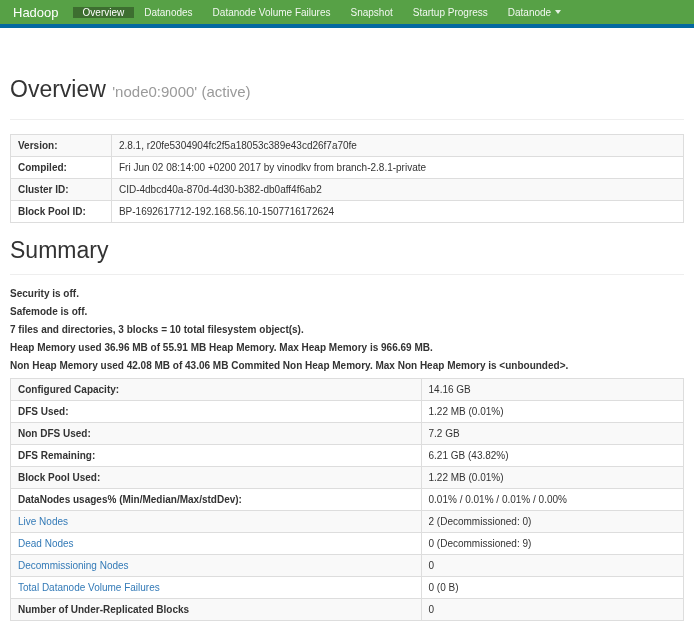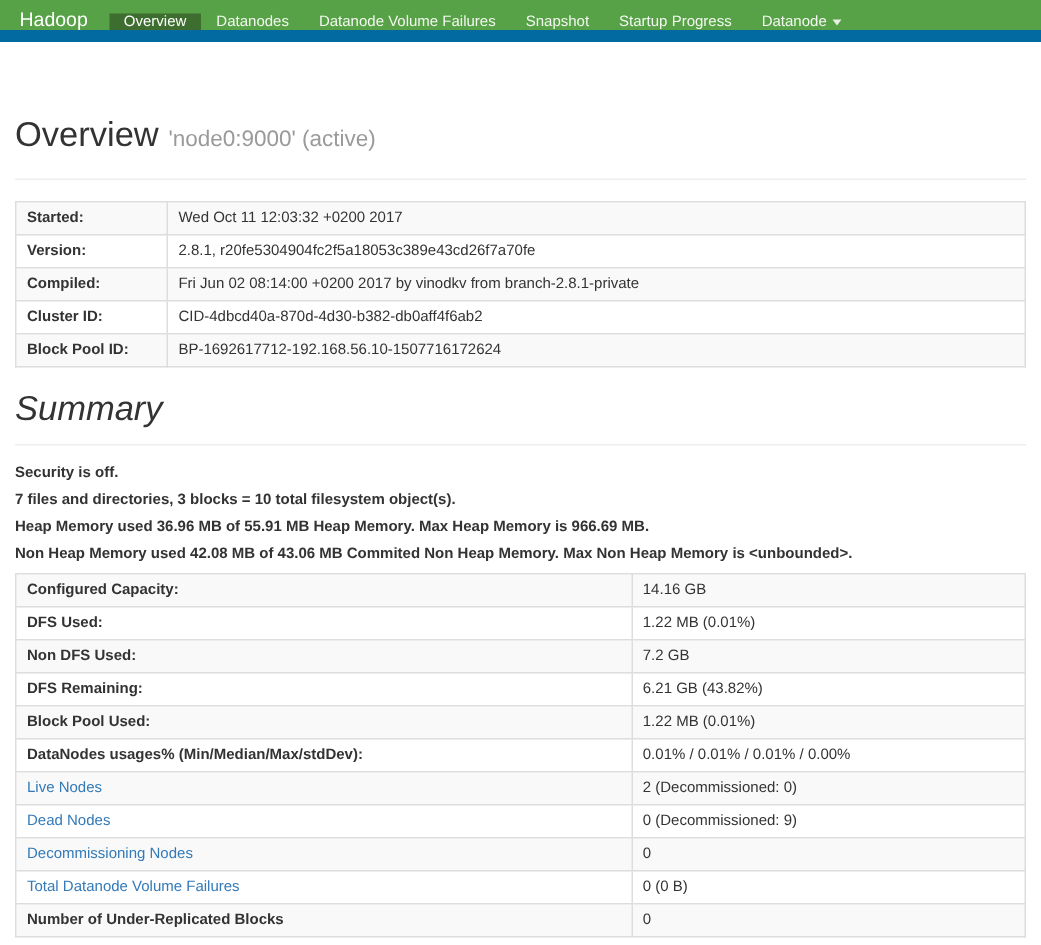--- a/index.html
+++ b/index.html
@@ -1,37 +1,37 @@
 <!DOCTYPE html>
 <html><head>
 <meta charset="utf-8">
 <style>
   * { margin:0; padding:0; box-sizing:border-box; }
   html,body { width:694px; height:630px; overflow:hidden; background:#fff;
     font-family:"Liberation Sans", sans-serif; color:#333; }
 
   
-  .navbar { height:28px; background:#57A146; border-bottom:8px solid #0369a1;
-    display:flex; align-items:flex-end; }
+  .navbar { height:28px; background:#57A146; border-bottom:4px solid #0369a1;
+    display:flex; align-items:center; }
   .brand { color:#fff; font-size:13px; padding:0 14px 0 13px; display:flex;
     align-items:center; cursor:pointer; }
   .nav-items { display:flex; align-items:stretch; }
   .nav-item { display:flex; align-items:center; padding:0 10px; font-size:10px;
     color:rgba(255,255,255,0.92); cursor:pointer; }
   .nav-item.active { background:#3D6E30; color:#fff; }
   .caret { display:inline-block; width:0; height:0; margin-left:4px;
     border-left:3px solid transparent; border-right:3px solid transparent;
     border-top:4px solid rgba(255,255,255,0.85); }
 
   
   .container { padding:0 10px; }
   h1 { font-size:23px; font-weight:400; color:#333; }
   h1 .subtitle { font-size:15px; color:#9a9a9a; font-weight:400; }
   #overview-title { margin-top:48px; }
-  #summary-title { margin-top:14px;font-style:italic; }
+  #summary-title { margin-top:14px; }
   hr { border:none; border-top:1px solid #eee; }
   .hr-overview { margin:16px 0 14px 0; }
   .hr-summary { margin:10px 0 13px 0; }
 
   table { width:100%; border-collapse:collapse; border:1px solid #ddd;
     font-size:10px; }
   td { border:1px solid #ddd; padding:5px 7px; vertical-align:top;
     line-height:11px; }
   tr:nth-child(odd) td { background:#f9f9f9; }
   .label-cell { font-weight:bold; }
@@ -75,24 +75,20 @@
 
   <h1 id="overview-title">
     <span>Overview</span>
     <span class="subtitle">'node0:9000' (active)</span>
   </h1>
   <hr class="hr-overview">
 
   <table id="info-table">
     <tbody>
         <tr>
-          <td class="label-cell">Started:</td>
-          <td>Wed Oct 11 12:03:32 +0200 2017</td>
-        </tr>
-        <tr>
           <td class="label-cell">Version:</td>
           <td>2.8.1, r20fe5304904fc2f5a18053c389e43cd26f7a70fe</td>
         </tr>
         <tr>
           <td class="label-cell">Compiled:</td>
           <td>Fri Jun 02 08:14:00 +0200 2017 by vinodkv from branch-2.8.1-private</td>
         </tr>
         <tr>
           <td class="label-cell">Cluster ID:</td>
           <td>CID-4dbcd40a-870d-4d30-b382-db0aff4f6ab2</td>
@@ -104,20 +100,21 @@
       </tbody>
   </table>
 
   <h1 id="summary-title">
     <span>Summary</span>
   </h1>
   <hr class="hr-summary">
 
   <div class="notes">
       <p>Security is off.</p>
+      <p>Safemode is off.</p>
       <p>7 files and directories, 3 blocks = 10 total filesystem object(s).</p>
       <p>Heap Memory used 36.96 MB of 55.91 MB Heap Memory. Max Heap Memory is 966.69 MB.</p>
       <p>Non Heap Memory used 42.08 MB of 43.06 MB Commited Non Heap Memory. Max Non Heap Memory is &lt;unbounded&gt;.</p>
     </div>
 
   <div id="summary-table-wrap">
     <table id="summary-table">
       <tbody>
           <tr>
             <td class="label-cell">Configured Capacity:</td>

